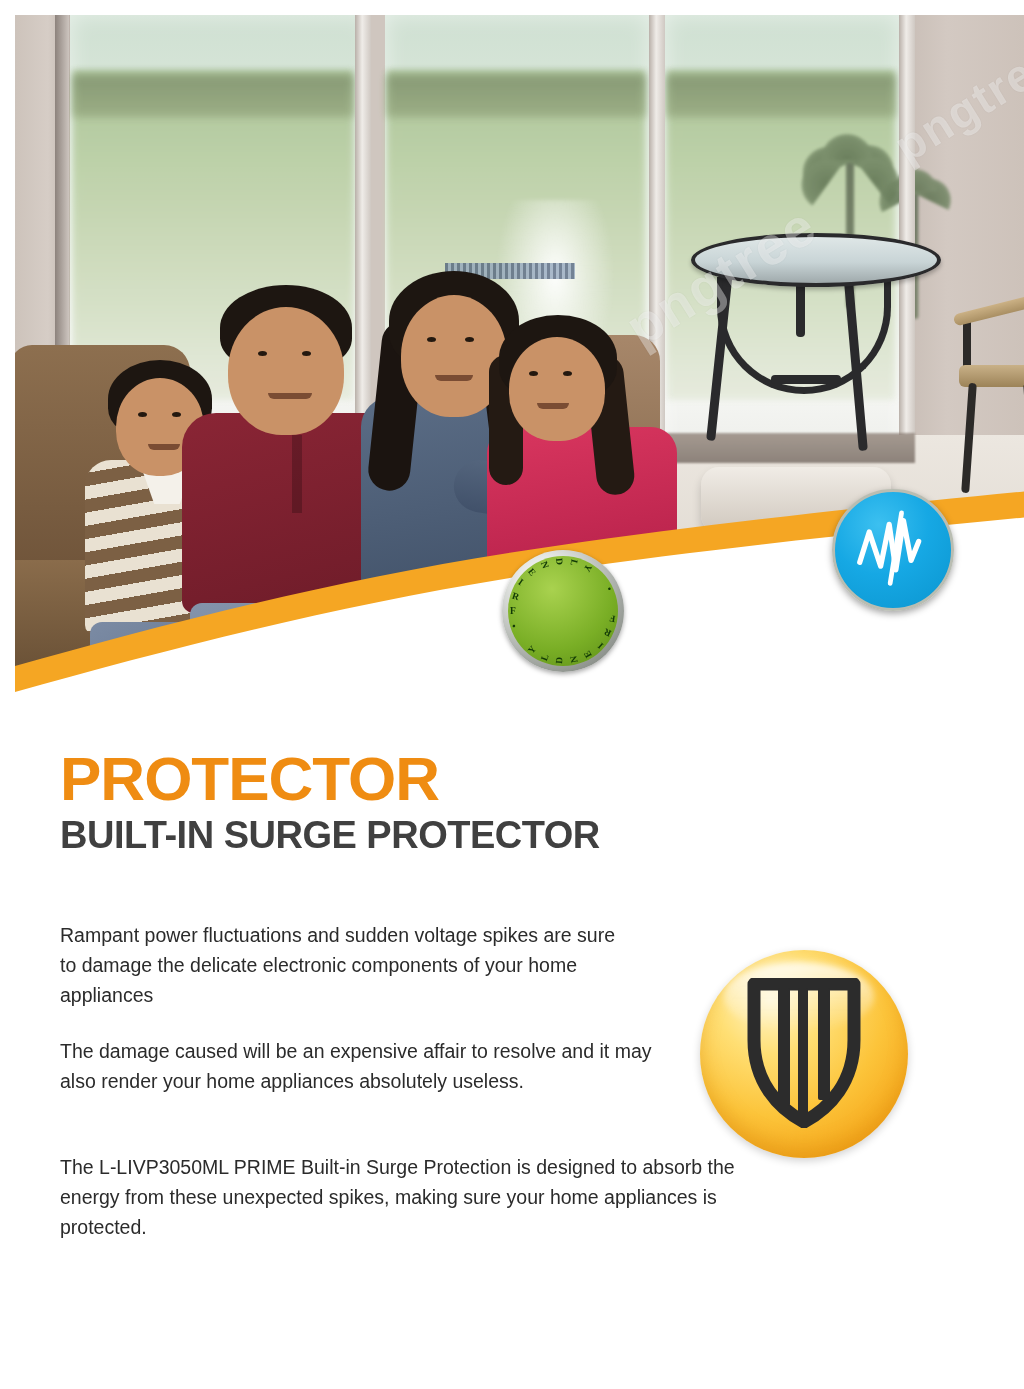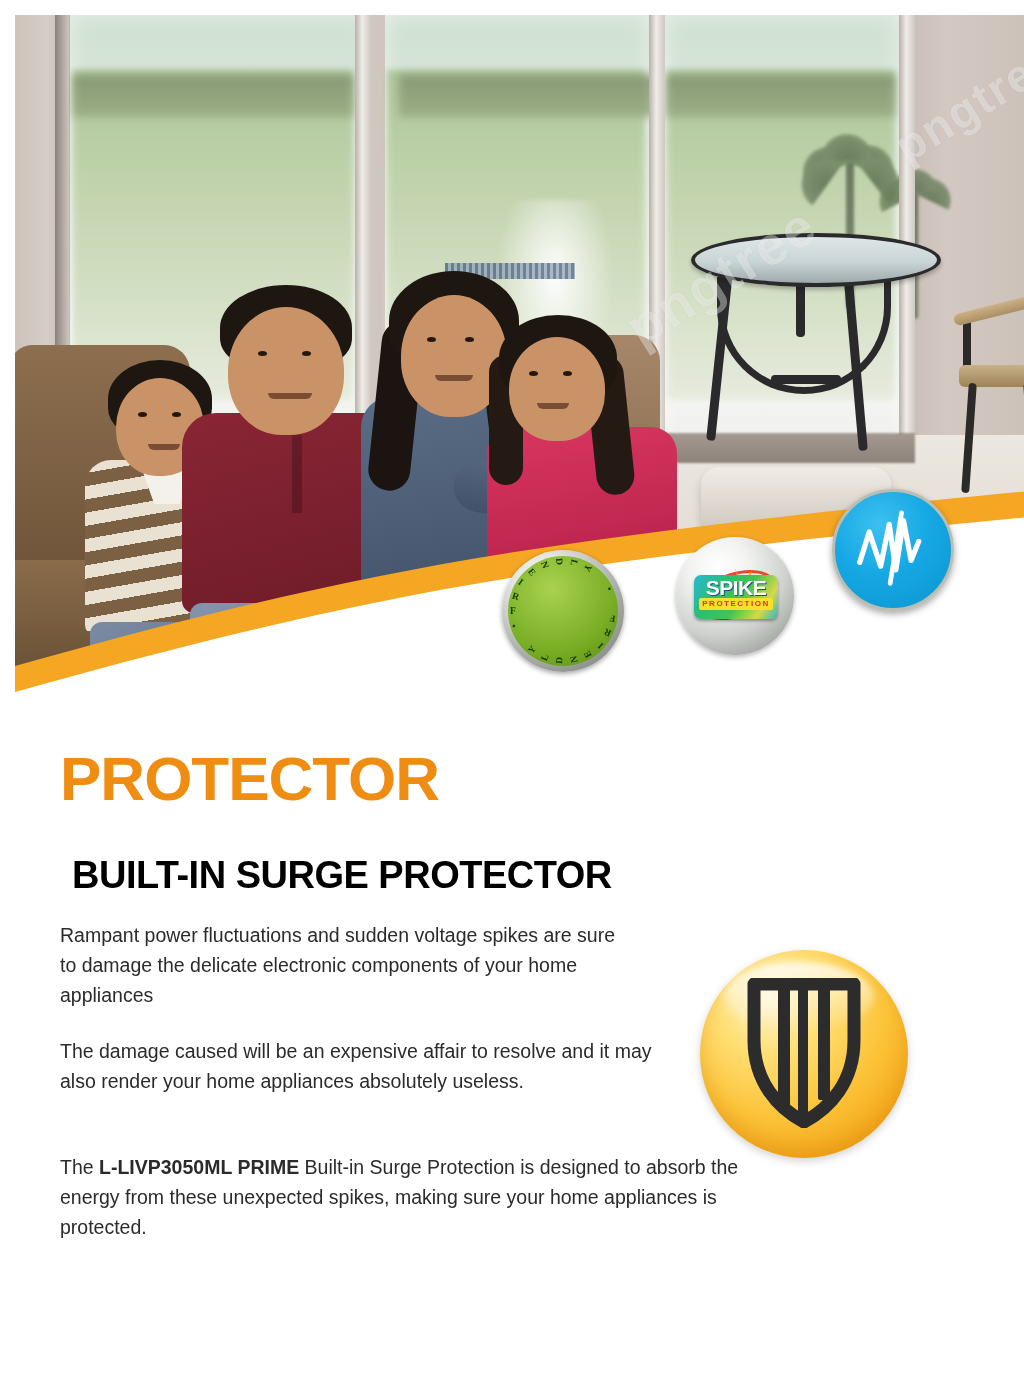--- a/index.html
+++ b/index.html
@@ -232,28 +232,28 @@
   .badge-wave{
     left:832px;top:489px;width:122px;height:122px;
     background:radial-gradient(circle at 38% 28%,#3cc0f0 0%,#16a8e4 45%,#0b95cf 100%);
     border:3px solid #b9bdb2;box-sizing:border-box;
     box-shadow:0 3px 7px rgba(0,0,0,.35);
   }
 
   
   .h1{position:absolute;left:60px;top:748px;font-size:62px;font-weight:700;color:#EF8C12;
       letter-spacing:-1px;line-height:1;}
-  .h2{position:absolute;left:60px;top:856px;font-size:38px;font-weight:700;color:#000000;
-      letter-spacing:-.5px;line-height:1;margin-left:12px;}
+  .h2{position:absolute;left:60px;top:816px;font-size:38px;font-weight:700;color:#404040;
+      letter-spacing:-.5px;line-height:1;}
 
   .para{position:absolute;color:#2b2b2b;font-size:19.5px;line-height:30px;}
   .p1{left:60px;top:920px;width:560px;}
   .p2{left:60px;top:1036px;width:600px;}
   .p3{left:60px;top:1152px;width:680px;}
-  .para b{font-weight:700;text-align:right;}
+  .para b{font-weight:400;text-align:right;}
 
   
   .shield-badge{position:absolute;left:700px;top:950px;width:208px;height:208px;border-radius:50%;
      background:radial-gradient(circle at 34% 24%,#fff6cf 0%,#ffdf74 26%,#fcc43a 55%,#f6a91d 80%,#e89b12 100%);
      box-shadow:0 3px 8px rgba(0,0,0,.18), inset 0 -10px 18px rgba(210,130,10,.35);}
   .shield-gloss{position:absolute;left:24px;top:12px;width:150px;height:70px;border-radius:50%;
      background:linear-gradient(180deg,rgba(255,255,255,.80),rgba(255,255,255,0));filter:blur(3px);}
   .shield-svg{position:absolute;left:46px;top:28px;}
 </style>
 </head>
@@ -417,32 +417,20 @@
         <span style="transform: rotate(150deg) translate(0px, -50px) rotate(90deg) translate(-3px, -5px);">E</span>
         <span style="transform: rotate(167.143deg) translate(0px, -50px) rotate(90deg) translate(-3px, -5px);">N</span>
         <span style="transform: rotate(184.286deg) translate(0px, -50px) rotate(90deg) translate(-3px, -5px);">D</span>
         <span style="transform: rotate(201.429deg) translate(0px, -50px) rotate(90deg) translate(-3px, -5px);">L</span>
         <span style="transform: rotate(218.571deg) translate(0px, -50px) rotate(90deg) translate(-3px, -5px);">Y</span>
         <span style="transform: rotate(235.714deg) translate(0px, -50px) rotate(90deg) translate(-3px, -5px);"> </span>
         <span style="transform: rotate(252.857deg) translate(0px, -50px) rotate(90deg) translate(-3px, -5px);">•</span>
       </div>
   </div>
 
-  <div class="badge badge-spike">
-    <div class="spike-art">
-      <svg viewBox="0 0 92 58" style="position:absolute;inset:0">
-        <ellipse cx="46" cy="28" rx="40" ry="21" fill="none" stroke="#e9482a" stroke-width="3" transform="rotate(-18 46 28)"></ellipse>
-        <ellipse cx="46" cy="28" rx="40" ry="21" fill="none" stroke="#27a9e1" stroke-width="2" transform="rotate(-18 46 28)" stroke-dasharray="26 80"></ellipse>
-        <path d="M44,0 L52,14 L62,4 L58,18 L70,16 L56,26 Z" fill="#f7a81b"></path>
-      </svg>
-      <div class="spike-plate"></div>
-      <div class="spike-word">SPIKE</div>
-      <div class="spike-sub">PROTECTION</div>
-    </div>
-  </div>
 
   <div class="badge badge-wave">
     <svg viewBox="0 0 122 122" style="position:absolute;inset:0">
       <path d="M26,74 L36,42 L48,78 L57,34 L64,82 L72,30 L80,72 L88,52" fill="none" stroke="#ffffff" stroke-width="5.5" stroke-linecap="round" stroke-linejoin="round"></path>
       <path d="M70,22 L58,96" fill="none" stroke="#ffffff" stroke-width="5" stroke-linecap="round"></path>
     </svg>
   </div>
 
   <div class="h1">PROTECTOR</div>
   <div class="h2">BUILT-IN SURGE PROTECTOR</div>

